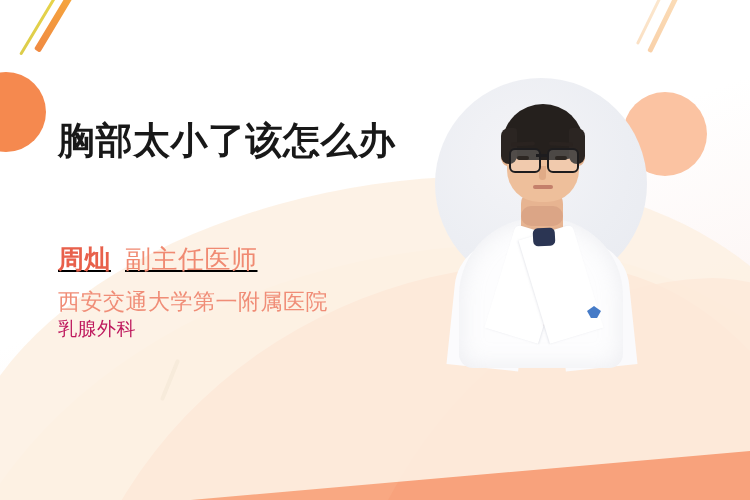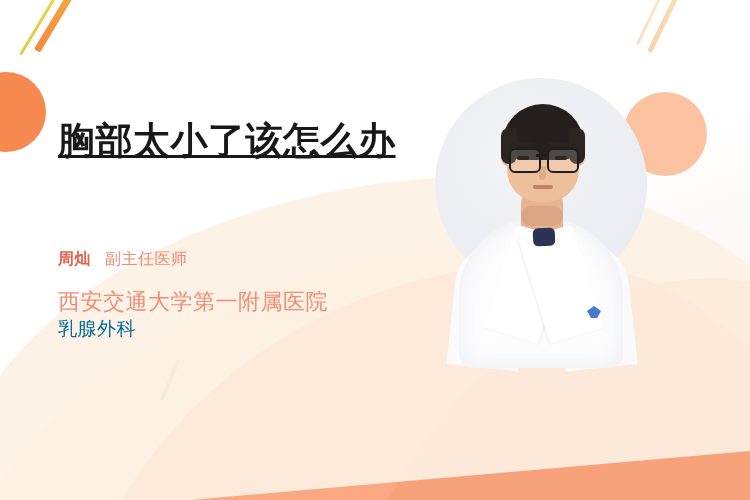--- a/index.html
+++ b/index.html
@@ -246,28 +246,28 @@
   
   .title{
     position:absolute;
     left:58px;top:118px;
     width:350px;
     font-size:37px;
     line-height:46px;
     font-weight:700;
     color:#181818;
     letter-spacing:.5px;
-    text-decoration:underline;
   }
   .doctor-line{
     position:absolute;
     left:58px;top:246px;
-    font-size:16px;
+    font-size:26px;
     line-height:26px;
     white-space:nowrap;
+    text-decoration:underline;
   }
   .doc-name{
     font-weight:700;
     color:#e8604b;
     letter-spacing:.5px;
   }
   .doc-title{
     color:#f08a72;
     margin-left:14px;
     letter-spacing:.5px;
@@ -279,21 +279,21 @@
     line-height:27px;
     color:#f08d77;
     letter-spacing:.5px;
     white-space:nowrap;
   }
   .dept{
     position:absolute;
     left:58px;top:315px;
     font-size:19px;
     line-height:27px;
-    color:#0369a1;
+    color:#be185d;
     letter-spacing:.5px;
     white-space:nowrap;
   }
 </style>
 </head>
 <body>
 
 <div class="card">
 
   <div class="bg-base"></div>

